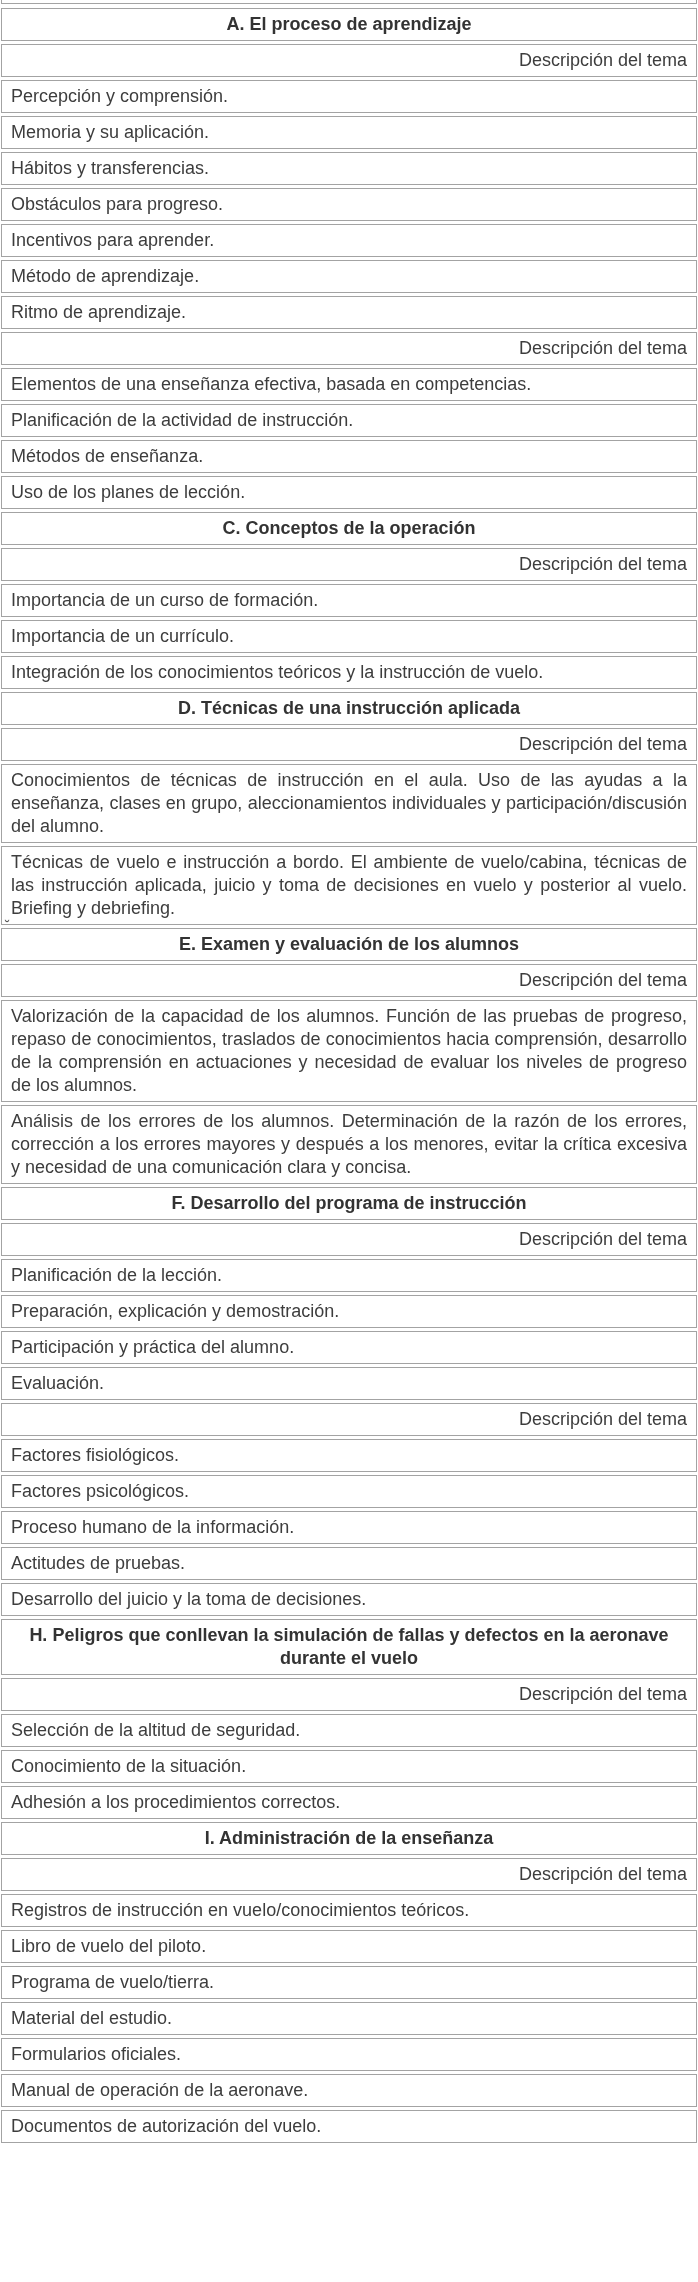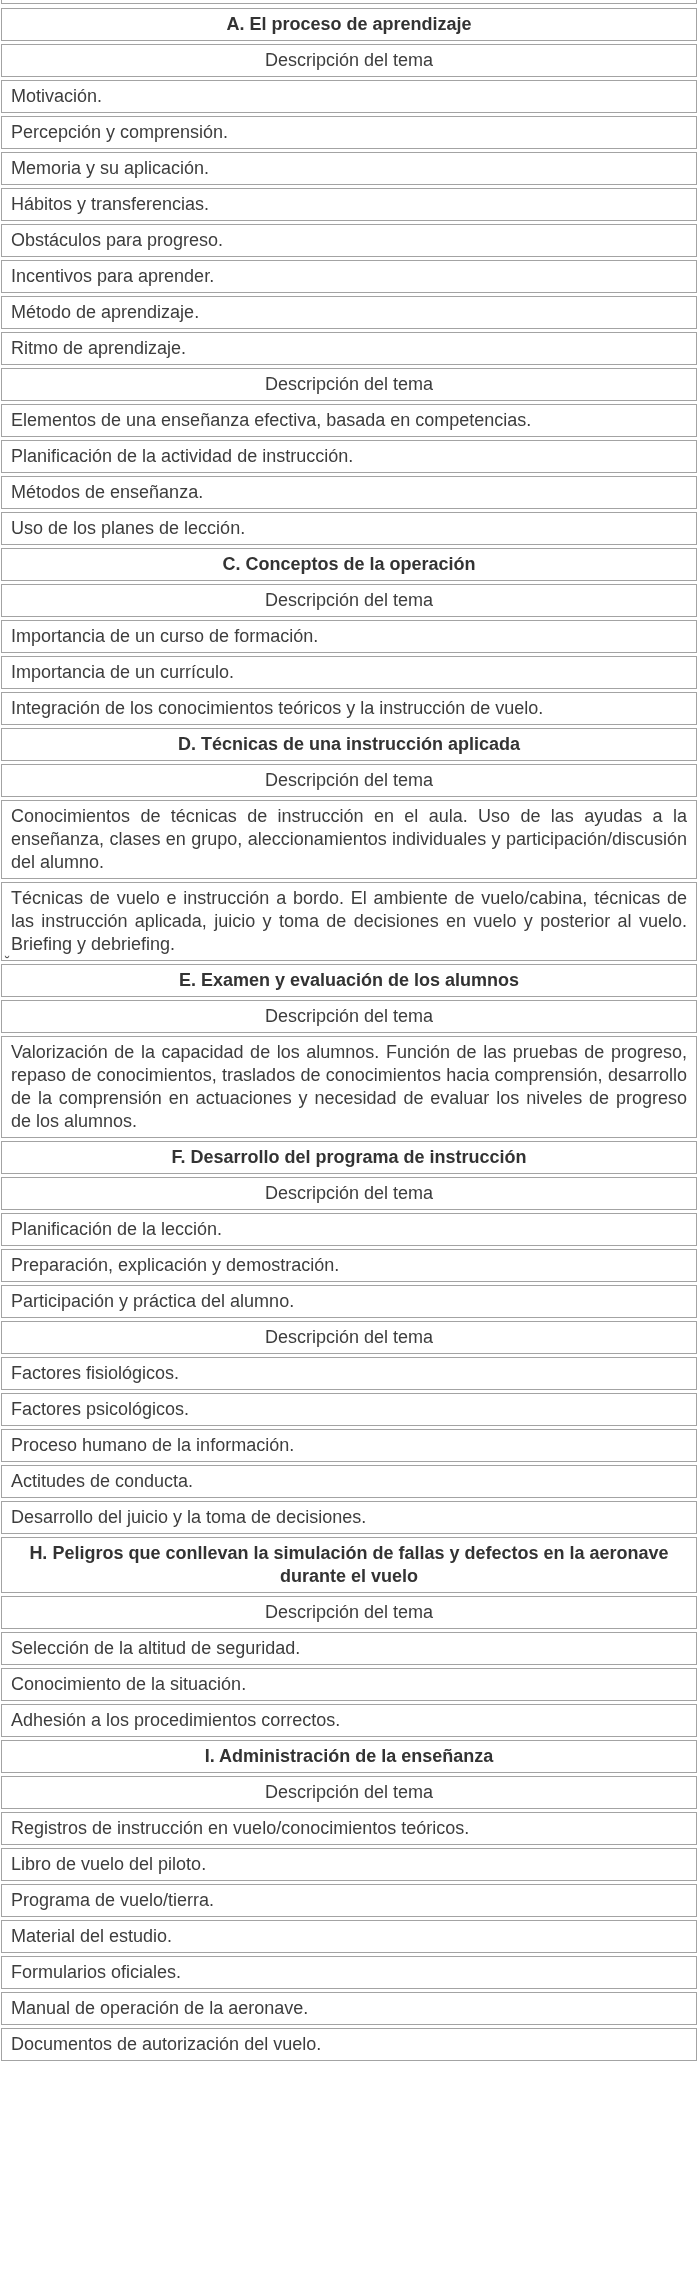--- a/index.html
+++ b/index.html
@@ -33,21 +33,21 @@
     padding: 0;
     border-top: none;
     margin-bottom: 4px;
   }
   .row.header {
     font-weight: bold;
     text-align: center;
     color: #333333;
   }
   .row.subheader {
-    text-align: center;
+    text-align: right;
   }
   .row.item {
     text-align: justify;
   }
   section { display: block; position: relative; }
   .artifact {
     position: absolute;
     top: -7px;
     left: 4px;
     font-size: 14px;
@@ -58,21 +58,20 @@
 </style>
 </head>
 <body>
 
 <div class="page">
   <div class="row partial"></div>
   <div id="sections">
       <section>
         <div class="row header">A. El proceso de aprendizaje</div>
         <div class="row subheader">Descripción del tema</div>
-        <div class="row item">Motivación.</div>
         <div class="row item">Percepción y comprensión.</div>
         <div class="row item">Memoria y su aplicación.</div>
         <div class="row item">Hábitos y transferencias.</div>
         <div class="row item">Obstáculos para progreso.</div>
         <div class="row item">Incentivos para aprender.</div>
         <div class="row item">Método de aprendizaje.</div>
         <div class="row item">Ritmo de aprendizaje.</div>
       </section>
       <section>
         <div class="row subheader">Descripción del tema</div>
@@ -92,34 +91,36 @@
         <div class="row header">D. Técnicas de una instrucción aplicada</div>
         <div class="row subheader">Descripción del tema</div>
         <div class="row item">Conocimientos de técnicas de instrucción en el aula.  Uso de las ayudas a la enseñanza, clases en grupo, aleccionamientos individuales y participación/discusión del alumno.</div>
         <div class="row item">Técnicas de vuelo e instrucción a bordo. El ambiente de vuelo/cabina, técnicas de las instrucción aplicada, juicio y toma de decisiones en vuelo y posterior al vuelo. Briefing y debriefing.</div>
       </section>
       <section>
         <span class="artifact">˘</span>
         <div class="row header">E. Examen y evaluación de los alumnos</div>
         <div class="row subheader">Descripción del tema</div>
         <div class="row item">Valorización de la capacidad de los alumnos. Función de las pruebas de progreso, repaso de conocimientos, traslados de conocimientos hacia comprensión, desarrollo de la comprensión en actuaciones y necesidad de evaluar los niveles de progreso de los alumnos.</div>
+        <div class="row item">Análisis de los errores de los alumnos.  Determinación de la razón de los errores, corrección a los errores mayores y después a los menores, evitar la crítica excesiva y necesidad de una comunicación clara y concisa.</div>
       </section>
       <section>
         <div class="row header">F. Desarrollo del programa de instrucción</div>
         <div class="row subheader">Descripción del tema</div>
         <div class="row item">Planificación de la lección.</div>
         <div class="row item">Preparación, explicación y demostración.</div>
         <div class="row item">Participación y práctica del alumno.</div>
+        <div class="row item">Evaluación.</div>
       </section>
       <section>
         <div class="row subheader">Descripción del tema</div>
         <div class="row item">Factores fisiológicos.</div>
         <div class="row item">Factores psicológicos.</div>
         <div class="row item">Proceso humano de la información.</div>
-        <div class="row item">Actitudes de conducta.</div>
+        <div class="row item">Actitudes de pruebas.</div>
         <div class="row item">Desarrollo del juicio y la toma de decisiones.</div>
       </section>
       <section>
         <div class="row header">H. Peligros que conllevan la simulación de fallas y defectos en la aeronave durante el vuelo</div>
         <div class="row subheader">Descripción del tema</div>
         <div class="row item">Selección de la altitud de seguridad.</div>
         <div class="row item">Conocimiento de la situación.</div>
         <div class="row item">Adhesión a los procedimientos correctos.</div>
       </section>
       <section>

